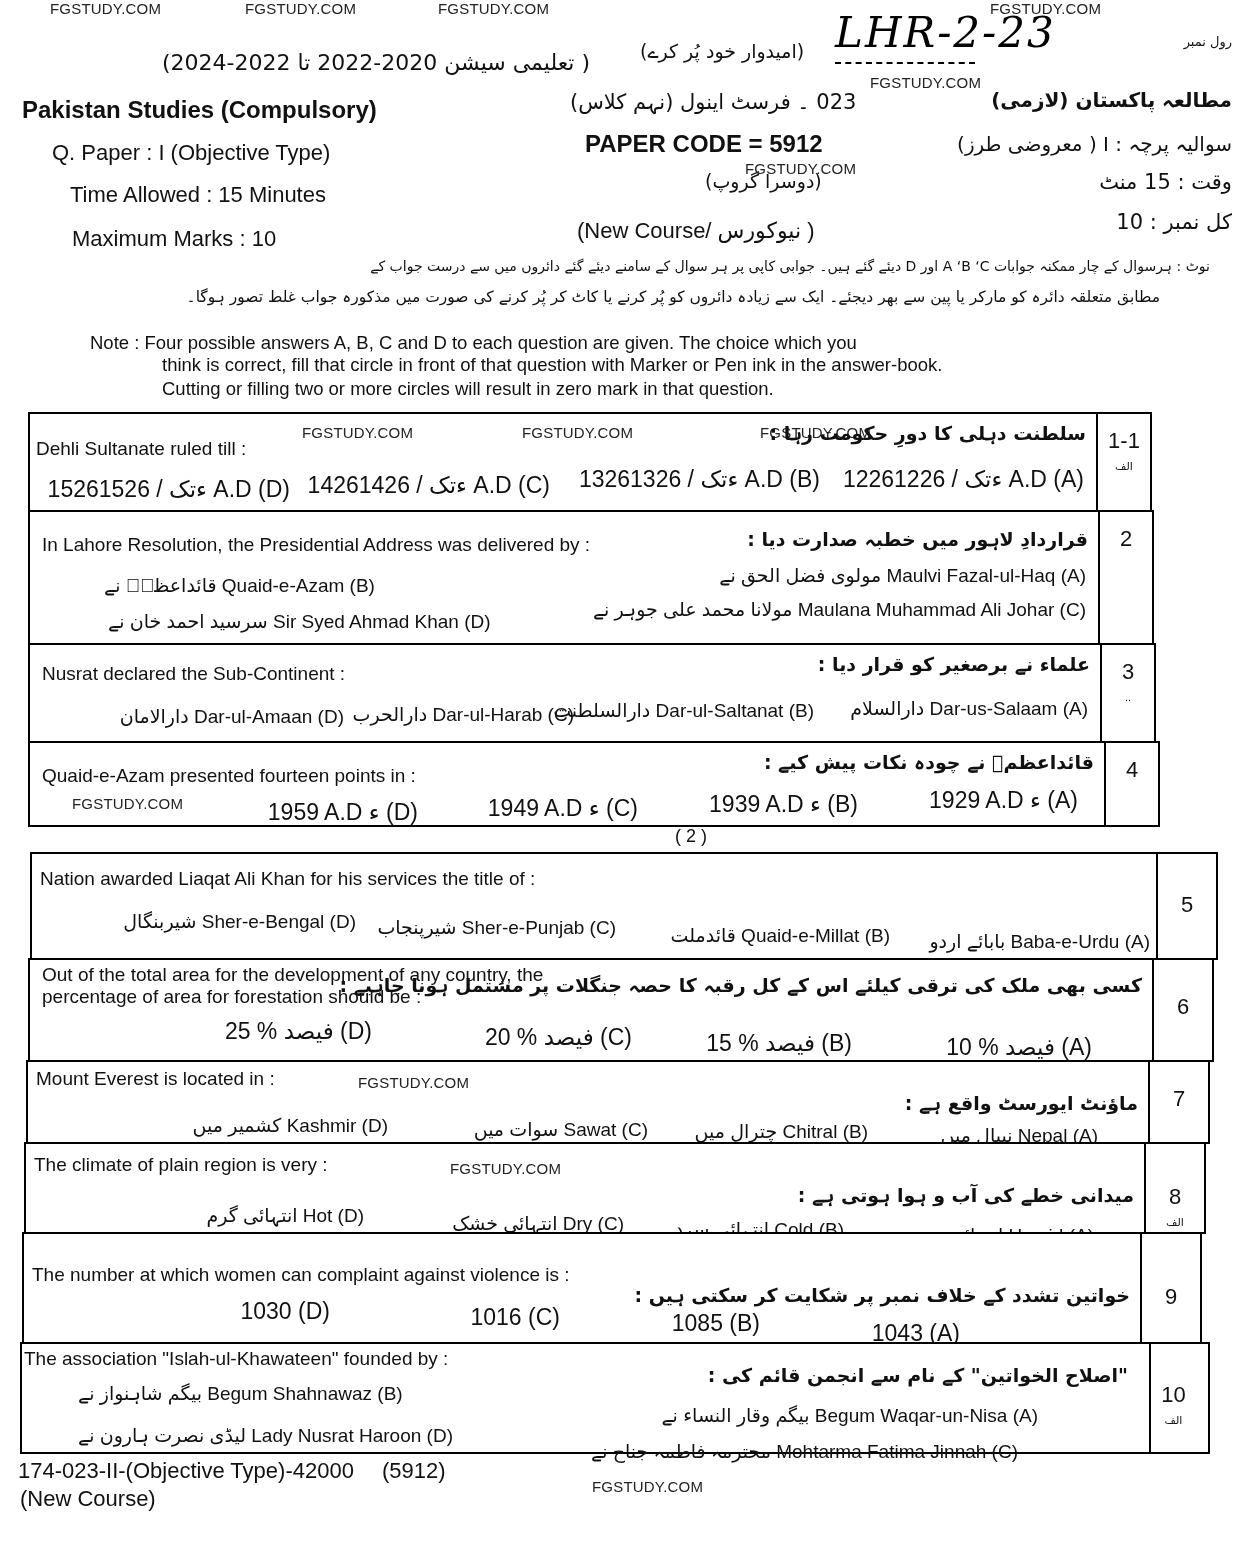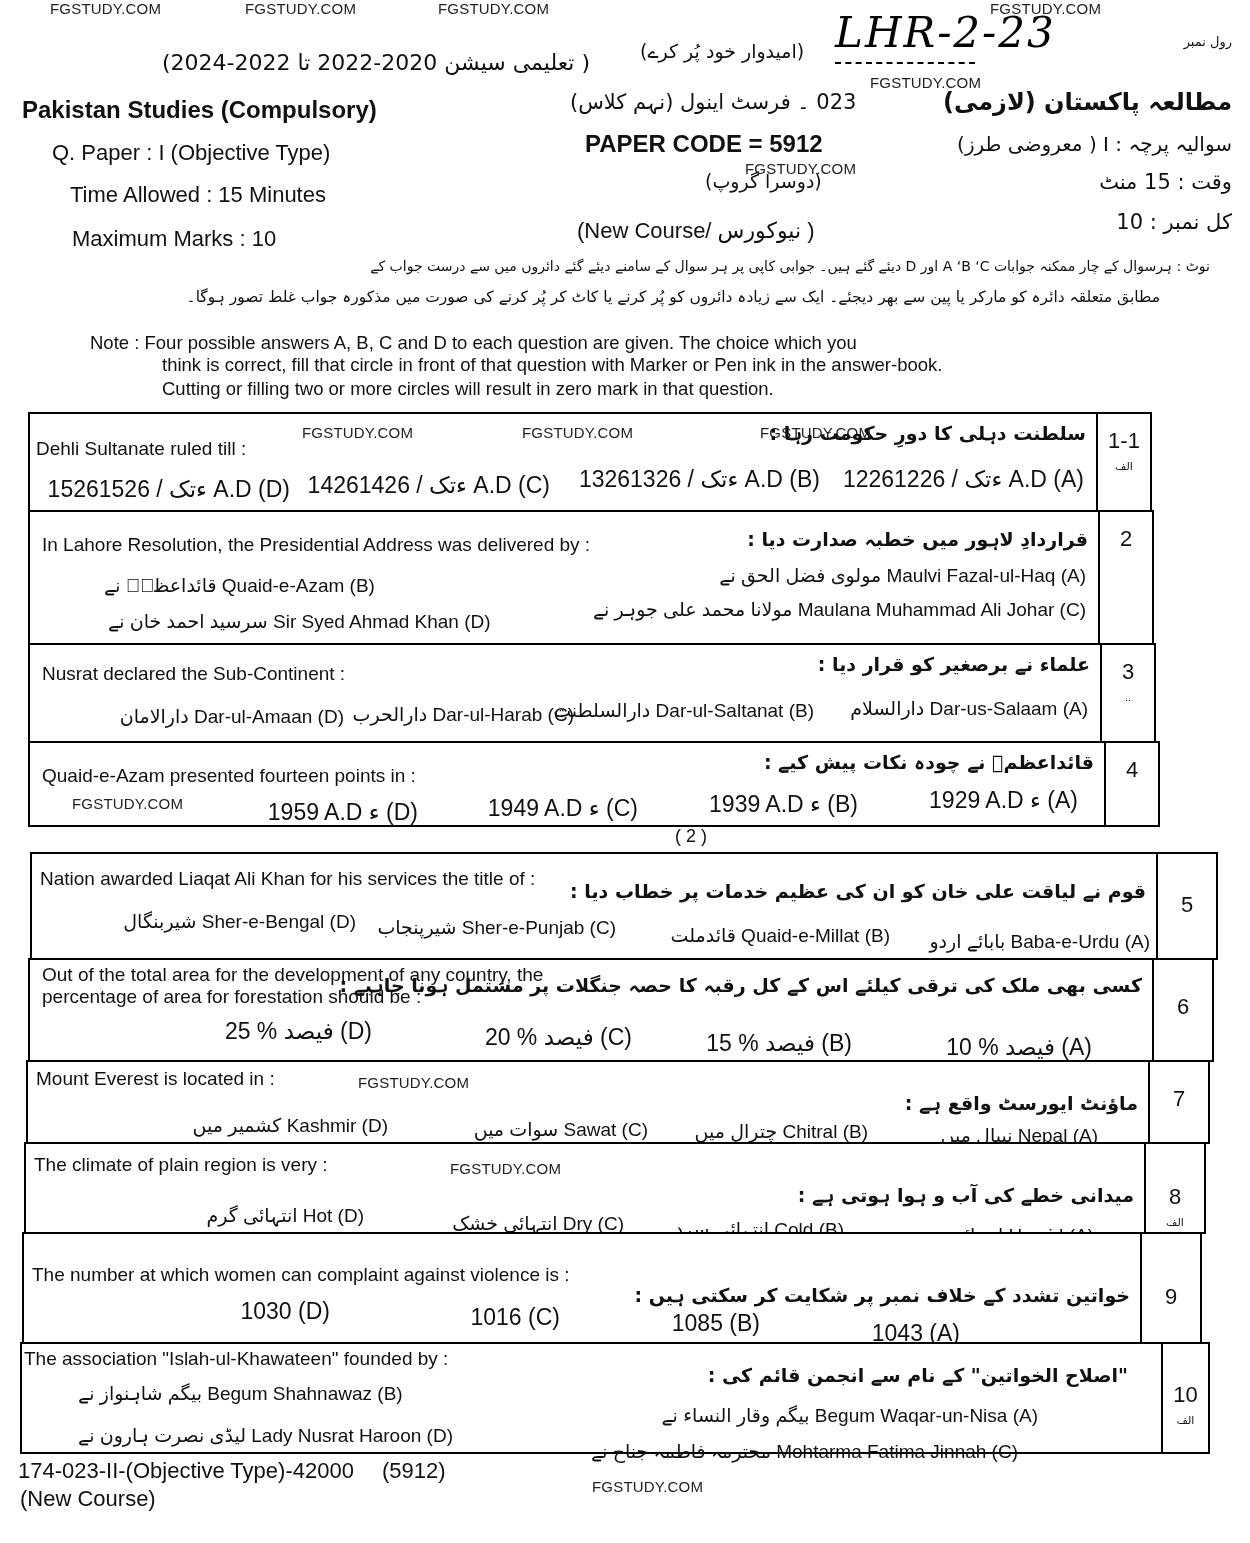--- a/index.html
+++ b/index.html
@@ -31,21 +31,21 @@
 <div class="abs wm" style="left:990px;top:0px;">FGSTUDY.COM</div>
 
 <div class="abs urdu" style="right:18px;top:34px;font-size:13px;">رول نمبر</div>
 <div class="abs roll-line" style="left:835px;top:62px;"></div>
 <div class="abs handwritten" style="left:835px;top:8px;">LHR-2-23</div>
 <div class="abs urdu" style="left:640px;top:40px;font-size:19px;">(امیدوار خود پُر کرے)</div>
 
 <div class="abs urdu header-en" style="left:162px;top:50px;font-size:22px;direction:rtl;">( تعلیمی سیشن 2020-2022 تا 2022-2024)</div>
 
 <div class="abs bold" style="left:22px;top:96px;font-size:24px;">Pakistan Studies (Compulsory)</div>
-<div class="abs urdu bold" style="right:18px;top:88px;font-size:24px;">مطالعہ پاکستان (لازمی)</div>
+<div class="abs urdu bold" style="right:18px;top:88px;font-size:20px;">مطالعہ پاکستان (لازمی)</div>
 <div class="abs urdu" style="left:570px;top:90px;font-size:21px;">023 ۔ فرسٹ اینول (نہم کلاس)</div>
 <div class="abs wm" style="left:870px;top:74px;">FGSTUDY.COM</div>
 
 <div class="abs header-en" style="left:52px;top:140px;">Q. Paper : I (Objective Type)</div>
 <div class="abs bold" style="left:585px;top:130px;font-size:24px;">PAPER CODE = 5912</div>
 <div class="abs urdu" style="right:18px;top:132px;font-size:20px;">سوالیہ پرچہ : I ( معروضی طرز)</div>
 
 <div class="abs header-en" style="left:70px;top:182px;">Time Allowed :  15 Minutes</div>
 <div class="abs urdu" style="left:705px;top:170px;font-size:19px;">(دوسرا گروپ)</div>
 <div class="abs urdu" style="right:18px;top:170px;font-size:21px;">وقت :  15 منٹ</div>
@@ -115,21 +115,20 @@
   <div class="opt big" style="right:740px;top:56px;"><span>1959 A.D ء</span> <span>(D)</span></div>
 </div>
 
 <div class="abs" style="left:675px;top:826px;font-size:18px;">( 2 )</div>
 
 <div class="row" style="left:30px;top:852px;width:1188px;height:108px;">
   <div class="numcell" style="right:0;width:60px;padding-top:38px;">
     <span>5</span>
   </div>
   <div class="q-en" style="left:8px;top:14px;">Nation awarded Liaqat Ali Khan for his services the title of :</div>
-  <div class="q-ur urdu" style="right:70px;top:26px;">قوم نے لیاقت علی خان کو ان کی عظیم خدمات پر خطاب دیا :</div>
   <div class="opt" style="right:66px;top:76px;"><span>بابائے اردو  Baba-e-Urdu</span> <span>(A)</span></div>
   <div class="opt" style="right:326px;top:70px;"><span>قائدملت  Quaid-e-Millat</span> <span>(B)</span></div>
   <div class="opt" style="right:600px;top:62px;"><span>شیرپنجاب  Sher-e-Punjab</span> <span>(C)</span></div>
   <div class="opt" style="right:860px;top:56px;"><span>شیربنگال  Sher-e-Bengal</span> <span>(D)</span></div>
 </div>
 
 <div class="row" style="left:28px;top:958px;width:1186px;height:104px;">
   <div class="numcell" style="right:0;width:60px;padding-top:34px;">
     <span>6</span>
   </div>
@@ -174,21 +173,21 @@
   </div>
   <div class="q-en" style="left:8px;top:30px;">The number at which women can complaint against violence is :</div>
   <div class="q-ur urdu" style="right:70px;top:50px;">خواتین تشدد کے خلاف نمبر پر شکایت کر سکتی ہیں :</div>
   <div class="opt big" style="right:240px;top:86px;"><span>1043</span> <span>(A)</span></div>
   <div class="opt big" style="right:440px;top:76px;"><span>1085</span> <span>(B)</span></div>
   <div class="opt big" style="right:640px;top:70px;text-align:right;"><span>1016</span> <span>(C)</span></div>
   <div class="opt big" style="right:870px;top:64px;"><span>1030</span> <span>(D)</span></div>
 </div>
 
 <div class="row" style="left:20px;top:1342px;width:1190px;height:112px;">
-  <div class="numcell" style="right:0;width:47px;padding-top:38px;">
+  <div class="numcell" style="right:12px;width:47px;padding-top:38px;">
     <span>10</span>
     <span class="numsub urdu">الف</span>
   </div>
   <div class="q-en" style="left:2px;top:4px;">The association "Islah-ul-Khawateen" founded by :</div>
   <div class="q-ur urdu" style="right:80px;top:20px;">"اصلاح الخواتین" کے نام سے انجمن قائم کی :</div>
   <div class="opt" style="right:170px;top:60px;"><span>بیگم وقار النساء نے  Begum Waqar-un-Nisa</span> <span>(A)</span></div>
   <div class="opt" style="left:56px;top:38px;"><span>بیگم شاہنواز نے  Begum Shahnawaz</span> <span>(B)</span></div>
   <div class="opt" style="right:190px;top:96px;"><span>محترمہ فاطمہ جناح نے  Mohtarma Fatima Jinnah</span> <span>(C)</span></div>
   <div class="opt" style="left:56px;top:80px;"><span>لیڈی نصرت ہارون نے  Lady Nusrat Haroon</span> <span>(D)</span></div>
 </div>

